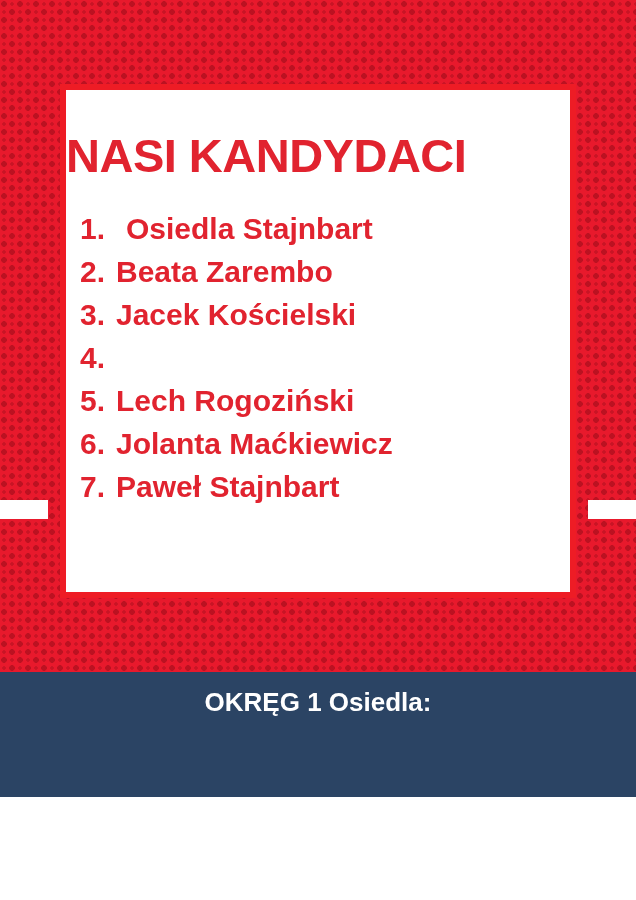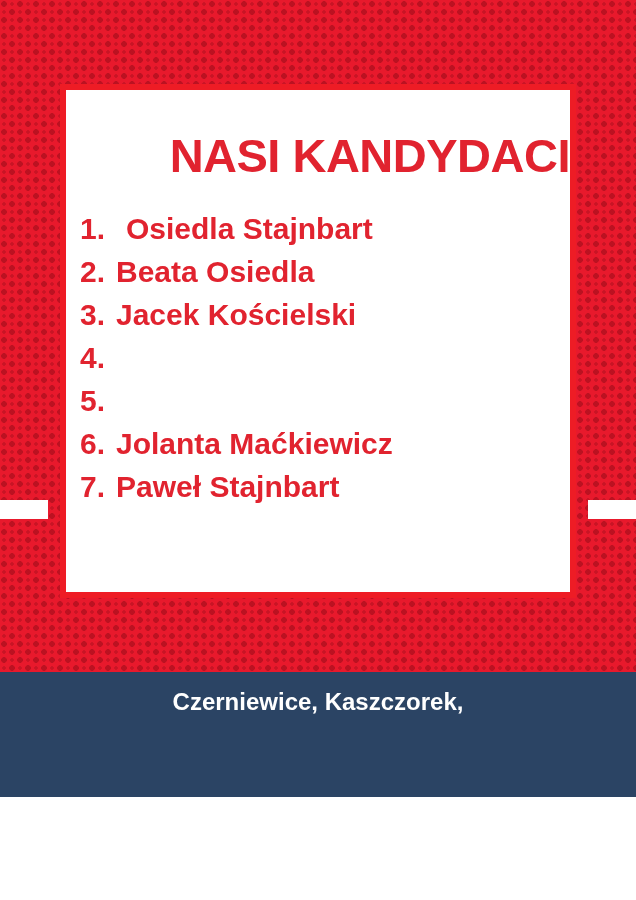--- a/index.html
+++ b/index.html
@@ -63,21 +63,21 @@
   }
   .edge-bar.left  { left: 0;   top: 500px; width: 48px; }
   .edge-bar.right { right: 0;  top: 500px; width: 48px; }
 
   
   .headline {
     position: absolute;
     left: 0;
     top: 42px;
     width: 504px;
-    text-align: right;
+    text-align: left;
     color: #e1232f;
     font-size: 47px;
     font-weight: bold;
     letter-spacing: -0.5px;
     line-height: 1;
     white-space: nowrap;
   }
 
   
   .candidates {
@@ -160,46 +160,47 @@
 
     <div class="headline">NASI KANDYDACI</div>
 
     <ul class="candidates">
       <li class="cand">
         <span class="cand-num wide">1.</span>
         <span class="cand-name">Osiedla Stajnbart</span>
       </li>
       <li class="cand">
         <span class="cand-num">2.</span>
-        <span class="cand-name">Beata Osiedla</span>
+        <span class="cand-name">Beata Zarembo</span>
       </li>
       <li class="cand">
         <span class="cand-num">3.</span>
         <span class="cand-name">Jacek Kościelski</span>
       </li>
       <li class="cand">
         <span class="cand-num">4.</span>
       </li>
       <li class="cand">
         <span class="cand-num">5.</span>
+        <span class="cand-name">Lech Rogoziński</span>
       </li>
       <li class="cand">
         <span class="cand-num">6.</span>
         <span class="cand-name">Jolanta Maćkiewicz</span>
       </li>
       <li class="cand">
         <span class="cand-num">7.</span>
         <span class="cand-name">Paweł Stajnbart</span>
       </li>
     </ul>
 
   </div>
 
   <div class="district">
-    <div class="district-line">Czerniewice, Kaszczorek,</div>
+    <div class="district-title">OKRĘG 1 Osiedla:</div>
   </div>
 
   <div class="footer">
 
     
 
     
 
     
 

